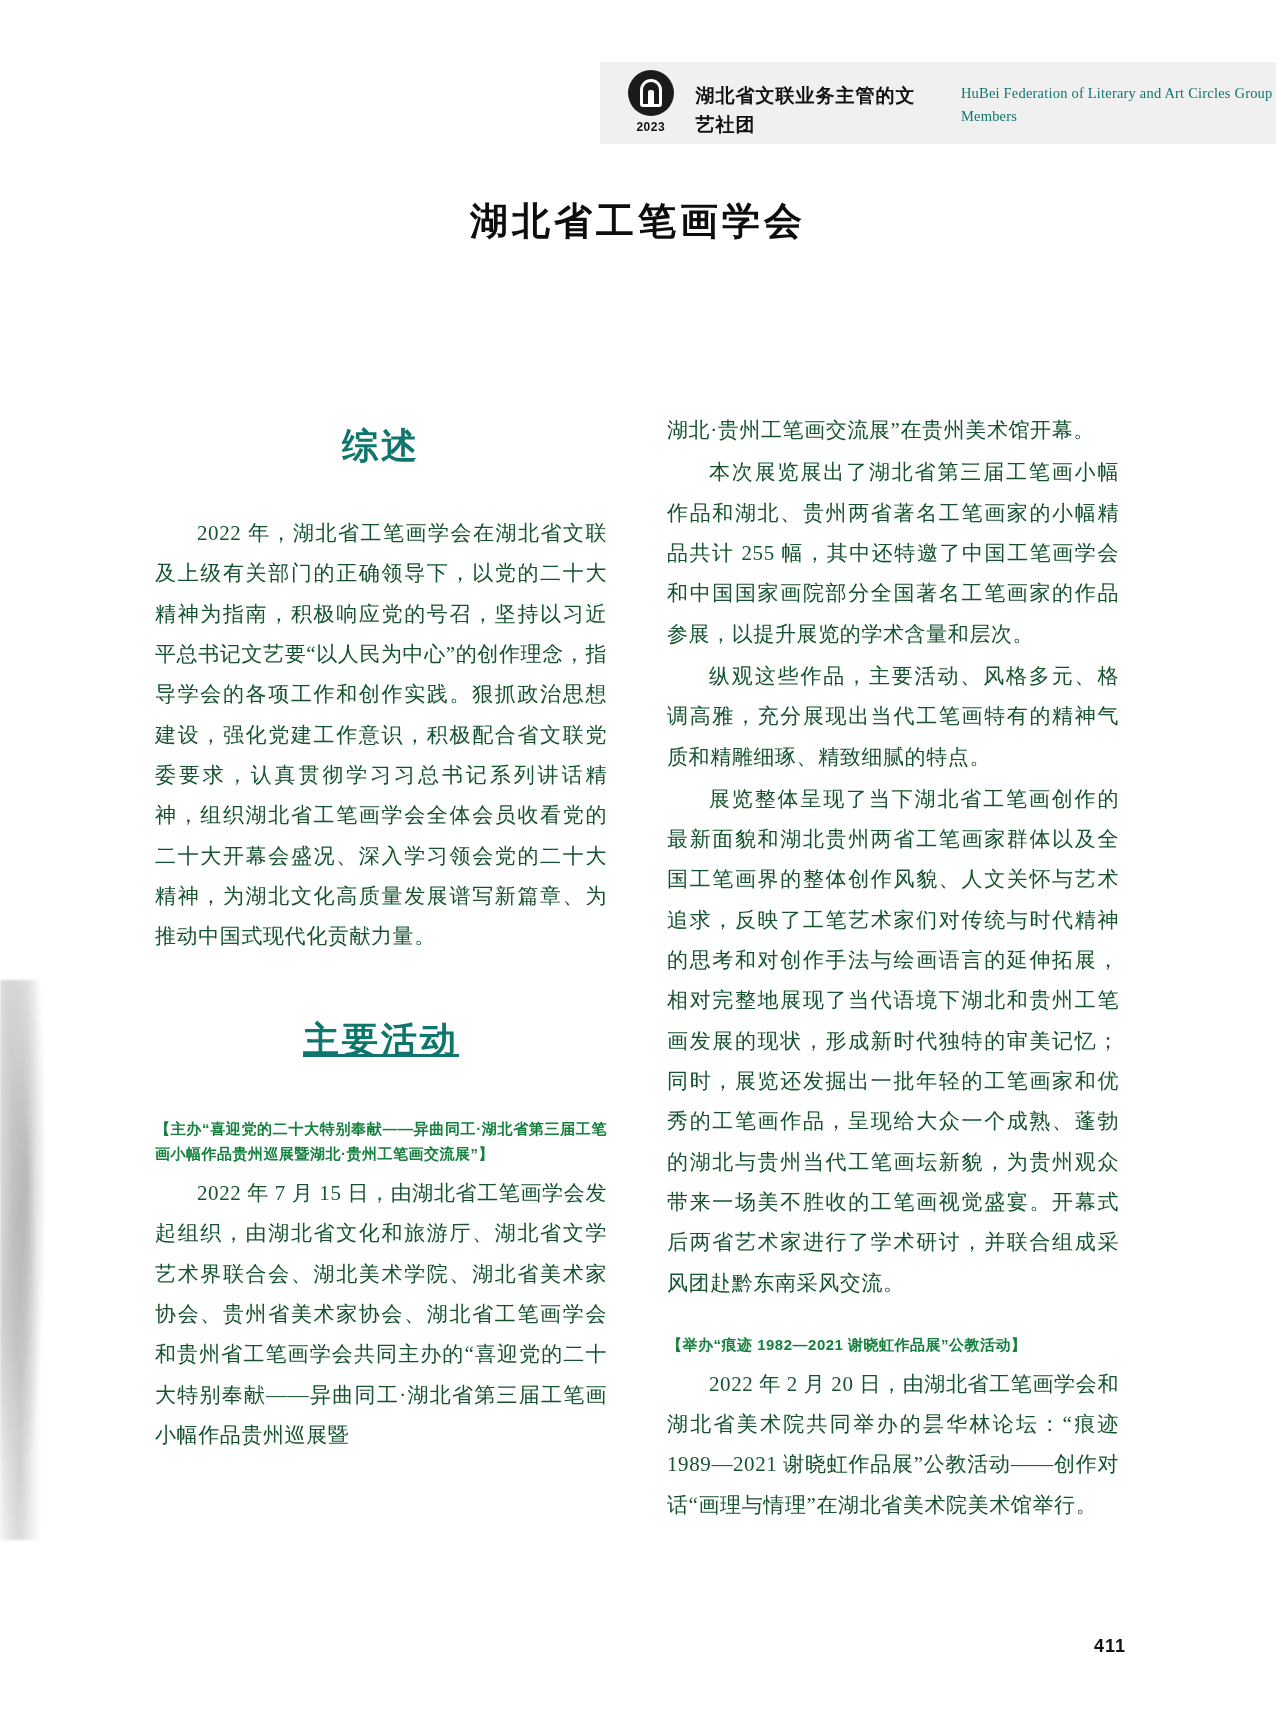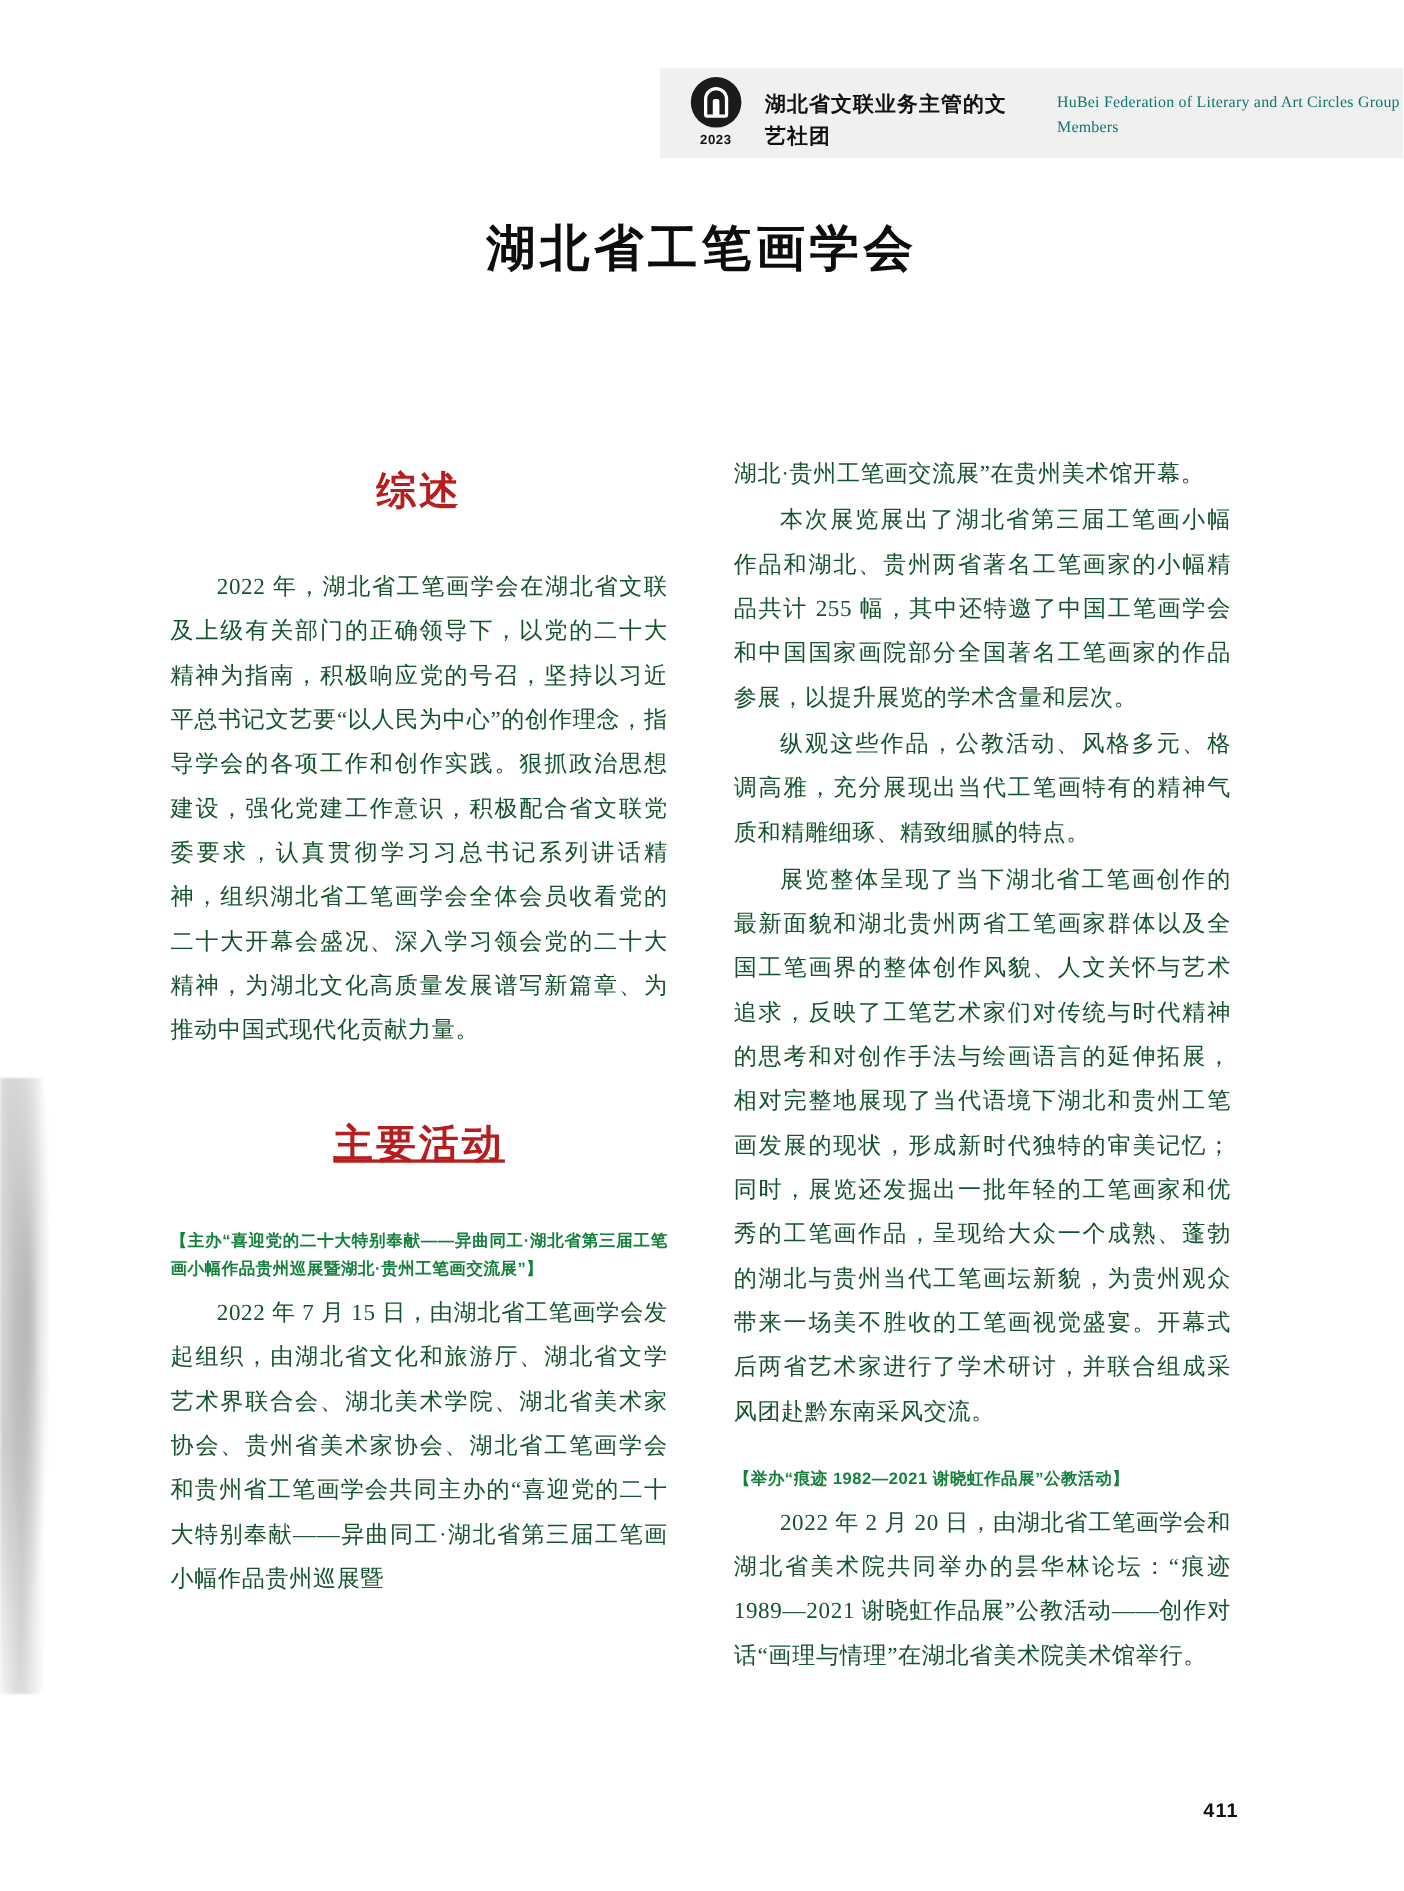--- a/index.html
+++ b/index.html
@@ -121,21 +121,21 @@
 
   
   .doc-title {
     position: absolute;
     left: 0;
     top: 196px;
     width: 1276px;
     text-align: center;
     font-family: "DejaVu Sans", sans-serif;
     font-weight: bold;
-    font-size: 45px;
+    font-size: 38px;
     letter-spacing: 4px;
     color: #0d0d0d;
   }
 
   
   .columns {
     position: absolute;
     top: 410px;
     left: 155px;
     width: 965px;
@@ -143,21 +143,21 @@
     gap: 60px;
   }
   .col {
     width: 452px;
   }
 
   .section-heading {
     font-family: "DejaVu Sans", sans-serif;
     font-weight: bold;
     text-align: center;
-    color: #b91c1c;
+    color: #0f766e;
     letter-spacing: 3px;
   }
   .section-heading.zongshu {
     font-size: 36px;
     margin: 12px 0 42px 0;
   }
   .section-heading.zhuyao {
     font-size: 36px;
     margin: 60px 0 52px 0;
     text-decoration: underline;
@@ -231,21 +231,21 @@
 
       <div class="section-heading zhuyao">主要活动</div>
 
       <div class="sub-heading">【主办“喜迎党的二十大特别奉献——异曲同工·湖北省第三届工笔画小幅作品贵州巡展暨湖北·贵州工笔画交流展”】</div>
       <p class="body-text">2022 年 7 月 15 日，由湖北省工笔画学会发起组织，由湖北省文化和旅游厅、湖北省文学艺术界联合会、湖北美术学院、湖北省美术家协会、贵州省美术家协会、湖北省工笔画学会和贵州省工笔画学会共同主办的“喜迎党的二十大特别奉献——异曲同工·湖北省第三届工笔画小幅作品贵州巡展暨</p>
     </div>
 
     <div class="col">
       <p class="body-text no-indent">湖北·贵州工笔画交流展”在贵州美术馆开幕。</p>
       <p class="body-text">本次展览展出了湖北省第三届工笔画小幅作品和湖北、贵州两省著名工笔画家的小幅精品共计 255 幅，其中还特邀了中国工笔画学会和中国国家画院部分全国著名工笔画家的作品参展，以提升展览的学术含量和层次。</p>
-      <p class="body-text">纵观这些作品，公教活动、风格多元、格调高雅，充分展现出当代工笔画特有的精神气质和精雕细琢、精致细腻的特点。</p>
+      <p class="body-text">纵观这些作品，主要活动、风格多元、格调高雅，充分展现出当代工笔画特有的精神气质和精雕细琢、精致细腻的特点。</p>
       <p class="body-text">展览整体呈现了当下湖北省工笔画创作的最新面貌和湖北贵州两省工笔画家群体以及全国工笔画界的整体创作风貌、人文关怀与艺术追求，反映了工笔艺术家们对传统与时代精神的思考和对创作手法与绘画语言的延伸拓展，相对完整地展现了当代语境下湖北和贵州工笔画发展的现状，形成新时代独特的审美记忆；同时，展览还发掘出一批年轻的工笔画家和优秀的工笔画作品，呈现给大众一个成熟、蓬勃的湖北与贵州当代工笔画坛新貌，为贵州观众带来一场美不胜收的工笔画视觉盛宴。开幕式后两省艺术家进行了学术研讨，并联合组成采风团赴黔东南采风交流。</p>
 
       <div class="sub-heading" style="margin-top:30px;">【举办“痕迹 1982—2021 谢晓虹作品展”公教活动】</div>
       <p class="body-text">2022 年 2 月 20 日，由湖北省工笔画学会和湖北省美术院共同举办的昙华林论坛：“痕迹 1989—2021 谢晓虹作品展”公教活动——创作对话“画理与情理”在湖北省美术院美术馆举行。</p>
     </div>
 
   </div>
 
   <div class="page-number">411</div>
 

